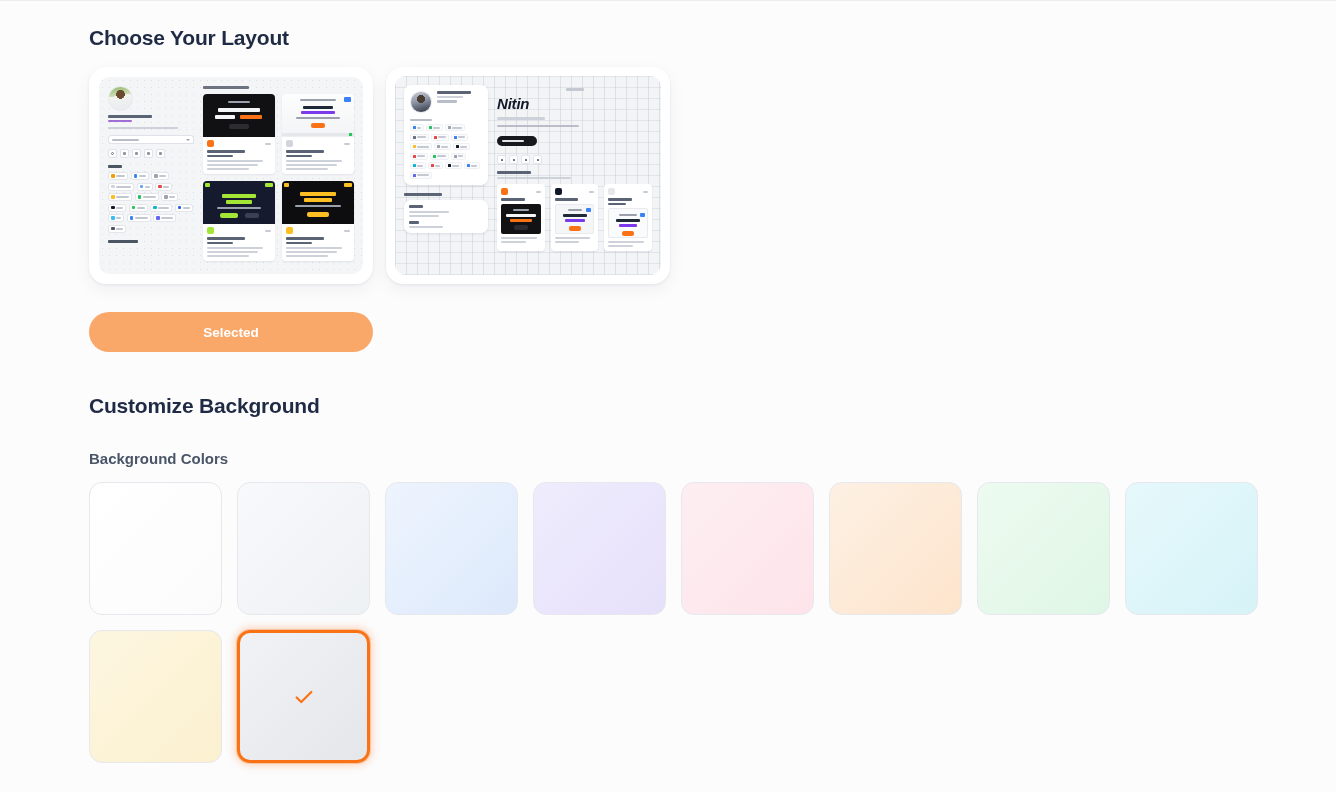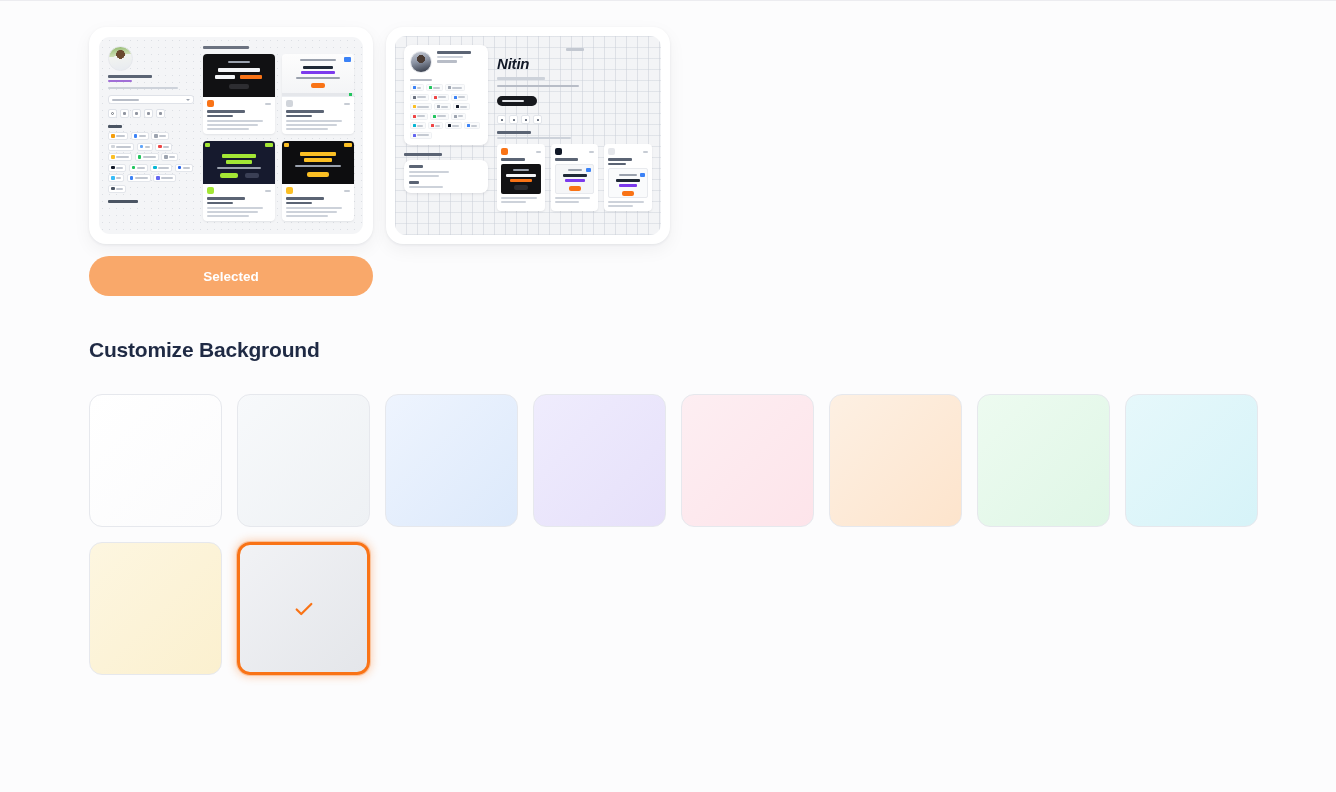--- a/index.html
+++ b/index.html
@@ -204,21 +204,21 @@
 
   .l2-proj-row { display: flex; gap: 6px; }
   .l2-proj {
     flex: 1; background: #fff; border-radius: 4px; padding: 4px;
     box-shadow: 0 1px 2px rgba(16,24,40,.09);
   }
   .l2-proj .hd { display: flex; align-items: center; justify-content: space-between; margin-bottom: 3px; }
   .l2-thumb { height: 30px; border-radius: 2px; margin: 3px 0; position: relative; overflow: hidden; }
 
   
-  .btn-row { display: flex; gap: 13px; margin-top: 12px; margin-bottom: 25px; }
+  .btn-row { display: flex; gap: 13px; margin-top: 28px; margin-bottom: 25px; }
   .btn {
     width: 284px; height: 40px; border-radius: 20px;
     display: flex; align-items: center; justify-content: center;
     font-size: 13.5px; font-weight: 600; cursor: pointer;
     border: none; font-family: inherit;
   }
   .btn.selected { background: #f9a86a; color: #ffffff; }
   .btn.ghost {
     background: #ffffff; color: #2b3240;
     box-shadow: 0 1px 2px rgba(16,24,40,.07), 0 4px 12px rgba(16,24,40,.05);
@@ -238,20 +238,21 @@
   }
   .check {
     width: 22px; height: 22px; display: block;
   }
 </style>
 </head>
 <body>
 
 <div class="page">
 
+  <h1 class="section-title" id="choose-layout-title">Choose Your Layout</h1>
 
   <div class="layout-row">
 
     <div class="layout-col">
       <div class="layout-card">
         <div class="preview dots">
           <div class="pv-inner">
 
             <div class="l1-left">
               <div class="avatar"></div>
@@ -611,20 +612,21 @@
 
           </div>
         </div>
       </div>
     </div>
 
   </div>
 
   <h2 class="section-title" id="customize-bg-title" style="margin-top:43px">Customize Background</h2>
 
+  <div class="sub-label">Background Colors</div>
 
   <div class="swatch-grid" id="swatch-grid">
       <div class="swatch" style="background: linear-gradient(135deg, rgb(255, 255, 255) 0%, rgb(251, 251, 252) 100%);"></div>
       <div class="swatch" style="background: linear-gradient(135deg, rgb(247, 249, 251) 0%, rgb(238, 241, 244) 100%);"></div>
       <div class="swatch" style="background: linear-gradient(135deg, rgb(238, 244, 254) 0%, rgb(220, 233, 251) 100%);"></div>
       <div class="swatch" style="background: linear-gradient(135deg, rgb(239, 236, 253) 0%, rgb(230, 224, 250) 100%);"></div>
       <div class="swatch" style="background: linear-gradient(135deg, rgb(253, 238, 242) 0%, rgb(253, 228, 234) 100%);"></div>
       <div class="swatch" style="background: linear-gradient(135deg, rgb(253, 240, 227) 0%, rgb(253, 228, 204) 100%);"></div>
       <div class="swatch" style="background: linear-gradient(135deg, rgb(237, 251, 240) 0%, rgb(223, 246, 230) 100%);"></div>
       <div class="swatch" style="background: linear-gradient(135deg, rgb(230, 248, 251) 0%, rgb(214, 243, 248) 100%);"></div>

